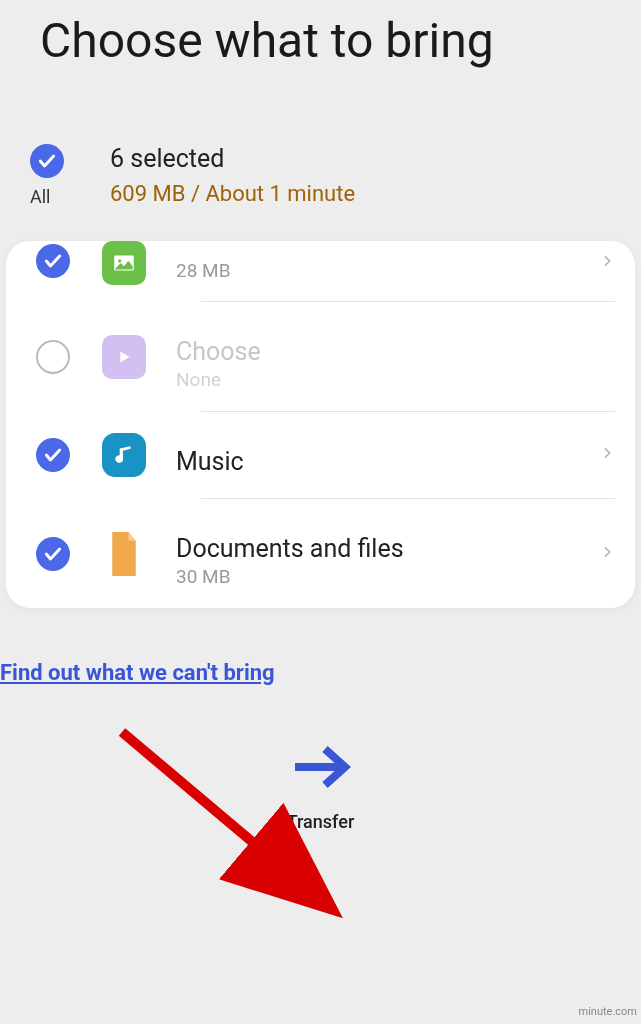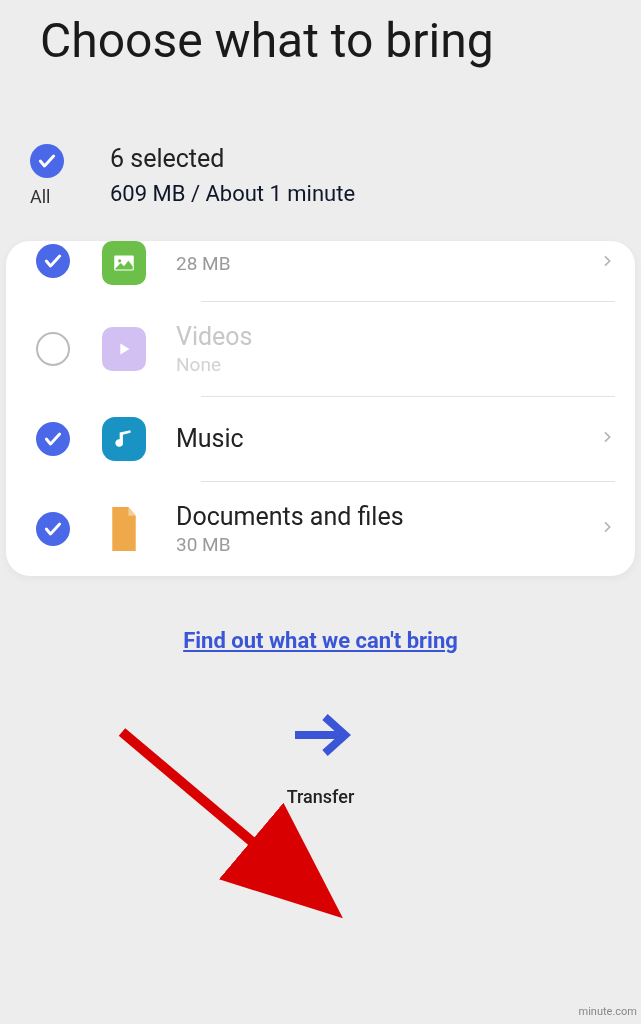--- a/index.html
+++ b/index.html
@@ -50,21 +50,21 @@
       color: #333;
       margin-top: 8px;
     }
     .sel-count {
       font-size: 25px;
       color: #222;
       margin-bottom: 8px;
     }
     .sel-sub {
       font-size: 22px;
-      color: #0f172a;
+      color: #a16207;
     }
     .card {
       background: #fff;
       border-radius: 24px;
       margin: 14px 6px 0 6px;
       box-shadow: 0 2px 8px rgba(0,0,0,0.05);
       overflow: hidden;
       position: relative;
     }
     .item {
@@ -82,21 +82,21 @@
     .cat-icon {
       width: 44px;
       height: 44px;
       border-radius: 10px;
       display: flex;
       align-items: center;
       justify-content: center;
       margin-right: 30px;
       flex-shrink: 0;
     }
-    .item-text { flex: 1; }
+    .item-text { flex: 1; margin-top: 15px; }
     .item-label {
       font-size: 25px;
       color: #222;
       margin-bottom: 2px;
     }
     .item-label.disabled { color: #c7c7c7; }
     .item-sub {
       font-size: 19px;
       color: #9a9a9a;
     }
@@ -105,39 +105,38 @@
       color: #b5b5b5;
       flex-shrink: 0;
     }
     .divider {
       height: 1px;
       background: #e2e2e2;
       margin-left: 195px;
       margin-right: 20px;
     }
     .link-row {
-      text-align: center;
       padding: 52px 0 10px 0;
     }
     .link {
       font-size: 22px;
       font-weight: 700;
       color: #3a55d6;
       text-decoration: underline;
     }
     .transfer-wrap {
       display: flex;
       flex-direction: column;
       align-items: center;
       padding-top: 48px;
     }
     .transfer-label {
       font-size: 18px;
       color: #222;
-      margin-top: 27px;
+      margin-top: 20px;
       font-weight: 500;
     }
     .watermark {
       position: absolute;
       right: 4px;
       bottom: 6px;
       font-size: 11px;
       color: #888;
     }
     .arrow-annot {
@@ -194,21 +193,21 @@
   <div class="divider"></div>
 
   <div class="item">
     <div class="check-outline"></div>
     <div class="cat-icon" style="background:#d3c0f2">
       <svg width="22" height="22" viewBox="0 0 24 24">
           <polygon points="8,6 18,12 8,18" fill="#fff"></polygon>
         </svg>
     </div>
     <div class="item-text">
-      <div class="item-label disabled">Videos</div>
+      <div class="item-label disabled">Choose</div>
       <div class="item-sub disabled">None</div>
     </div>
   </div>
   <div class="divider"></div>
 
   <div class="item">
     <div class="check-circle">
       <svg width="20" height="20" viewBox="0 0 24 24" fill="none" stroke="white" stroke-width="3.5" stroke-linecap="round" stroke-linejoin="round">
           <polyline points="4 12 9 18 20 6"></polyline>
         </svg>

